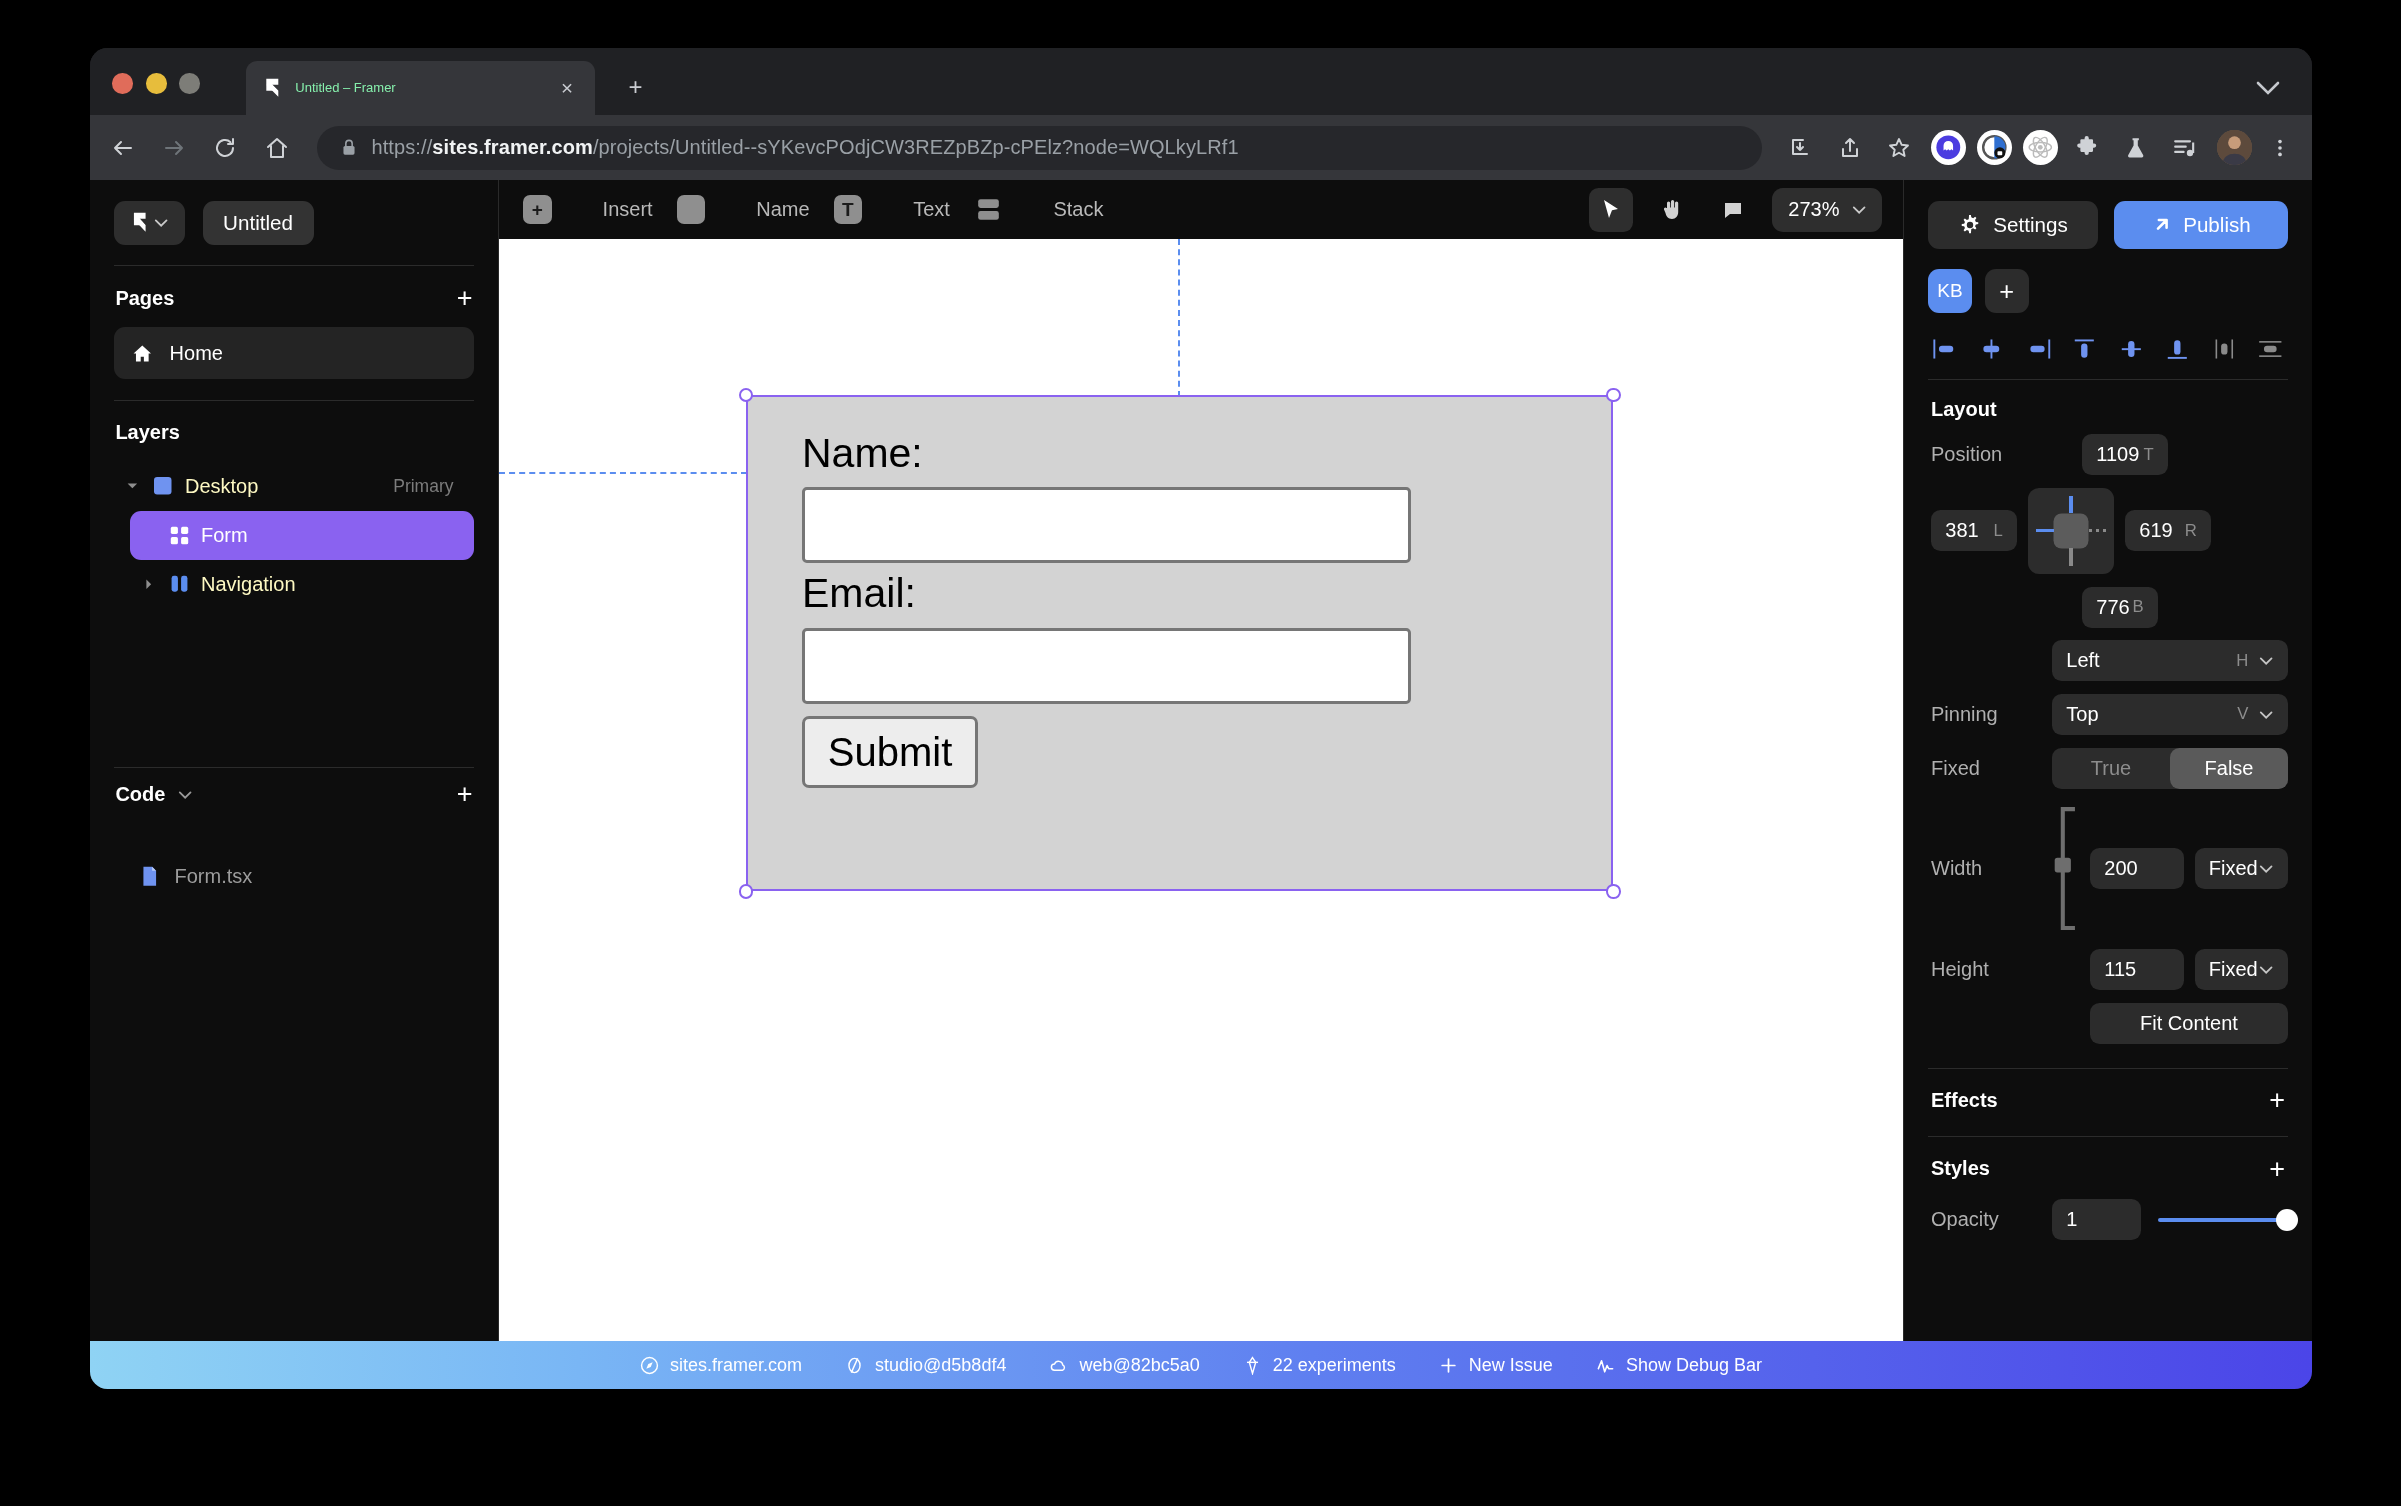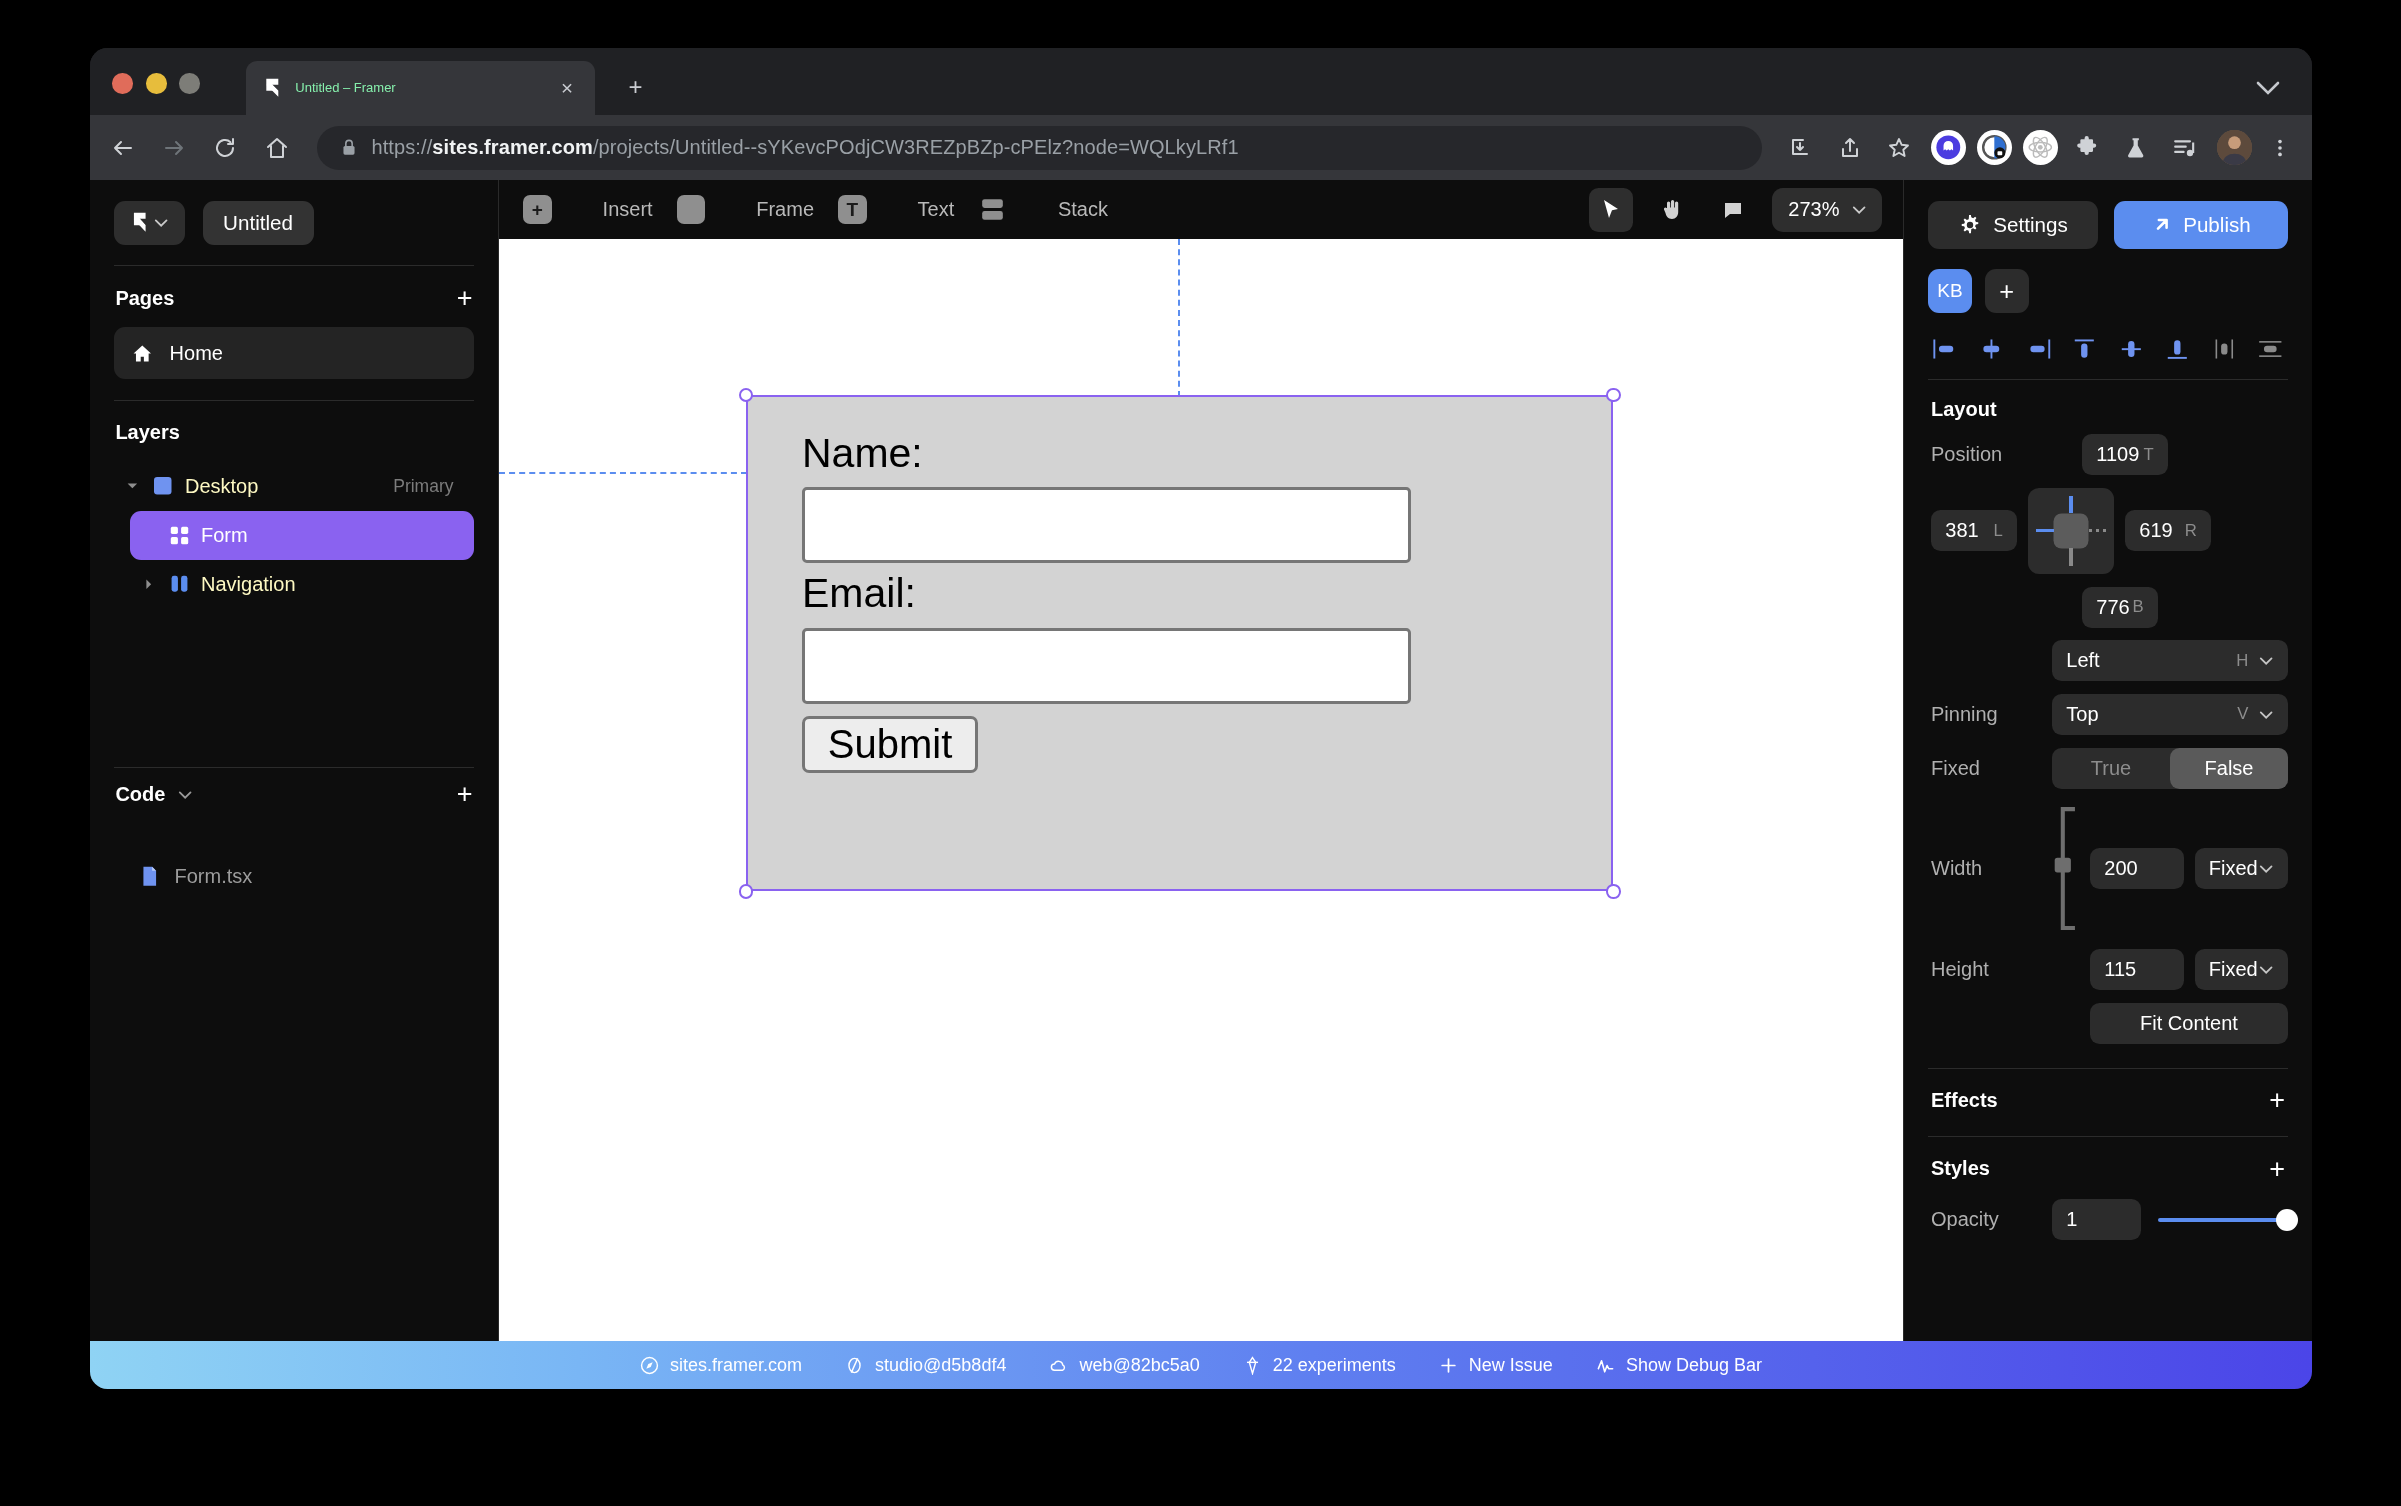--- a/index.html
+++ b/index.html
@@ -420,21 +420,21 @@
 
     <div id="canvaswrap">
 
       <div id="topbar">
         <div class="tool">
           <span class="sq">+</span>
           <span class="lbl">Insert</span>
         </div>
         <div class="tool">
           <span class="sq"></span>
-          <span class="lbl">Frame</span>
+          <span class="lbl">Name</span>
         </div>
         <div class="tool">
           <span class="sq">T</span>
           <span class="lbl">Text</span>
         </div>
         <div class="tool">
           <span class="sq" style="background:transparent">
             <svg width="27" height="27" viewBox="0 0 34 34">
                 <rect x="4" y="4" width="26" height="11" rx="3" fill="#8f8f8f"></rect>
                 <rect x="4" y="19" width="26" height="11" rx="3" fill="#8f8f8f"></rect>
@@ -470,21 +470,21 @@
 
       <div id="canvas">
         <div class="guide-v" style="left:679px;top:0;height:310px"></div>
         <div class="guide-h" style="left:0;top:233px;width:248px"></div>
 
         <div id="formbox">
           <div class="flabel" style="left:56px;top:35px">Name:</div>
           <input class="finput" style="left: 56px; top: 92px; width: 609px; height: 76px;" value="">
           <div class="flabel" style="left:56px;top:175px">Email:</div>
           <input class="finput" style="left: 56px; top: 233px; width: 609px; height: 76px;" value="">
-          <div id="submitbtn" style="left:56px;top:321px;width:176px;height:57px">Submit</div>
+          <div id="submitbtn" style="left:56px;top:321px;width:176px;height:72px">Submit</div>
         </div>
 
         <div id="formsel">
           <div class="handle" style="left:-9.5px;top:-9.5px"></div>
           <div class="handle" style="right:-9.5px;top:-9.5px"></div>
           <div class="handle" style="left:-9.5px;bottom:-9.5px"></div>
           <div class="handle" style="right:-9.5px;bottom:-9.5px"></div>
         </div>
       </div>
     </div>

